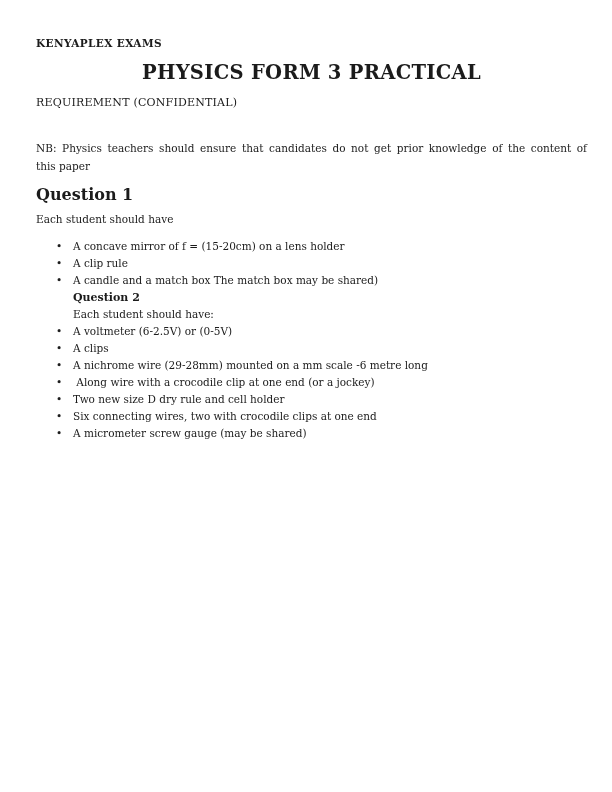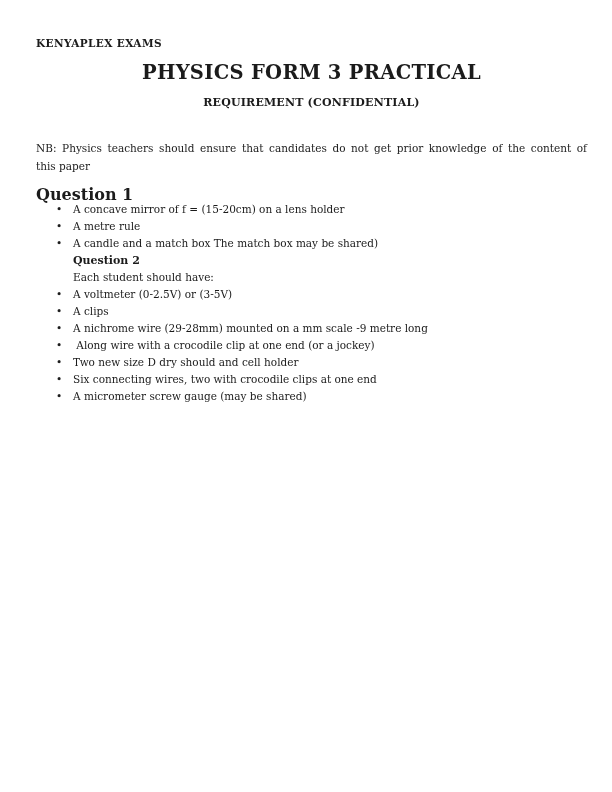--- a/index.html
+++ b/index.html
@@ -26,22 +26,21 @@
   .title {
     margin-top: 14px;
     text-align: center;
     font-weight: bold;
     font-size: 19.5px;
     line-height: 20px;
     letter-spacing: 0.3px;
   }
   .subtitle {
     margin-top: 14px;
-    text-align: center;
-    font-weight: bold;
+    font-weight: normal;
     font-size: 11px;
     line-height: 11px;
     letter-spacing: 0.2px;
   }
   .nb {
     margin-top: 32px;
     font-size: 10.5px;
     line-height: 17.5px;
   }
   .nb-line1 {
@@ -53,20 +52,21 @@
     font-weight: bold;
     font-size: 16px;
     line-height: 12px;
   }
   .q1-intro {
     margin-top: 12px;
     font-size: 10.5px;
     line-height: 12px;
   }
   .list-block {
+    margin-top: 13px;
     font-size: 10.5px;
     line-height: 17px;
   }
   ul.bullets {
     list-style: none;
     margin: 0;
     padding: 0 0 0 37px;
   }
   ul.bullets li {
     position: relative;
@@ -100,39 +100,40 @@
 
   <div class="subtitle">REQUIREMENT (CONFIDENTIAL)</div>
 
   <div class="nb">
     <div class="nb-line1">NB: Physics teachers should ensure that candidates do not get prior knowledge of the content of</div>
     <div class="nb-line2">this paper</div>
   </div>
 
   <div class="q1-heading">Question 1</div>
 
+  <div class="q1-intro">Each student should have</div>
 
   <div class="list-block">
 
     <ul class="bullets">
       <li>A concave mirror of f = (15-20cm) on a lens holder</li>
-      <li>A metre rule</li>
+      <li>A clip rule</li>
       <li>A candle and a match box The match box may be shared)</li>
     </ul>
 
     <div class="q2-sub">
       <div class="q2-heading">Question 2</div>
       <div class="q2-intro">Each student should have:</div>
     </div>
 
     <ul class="bullets">
-      <li>A voltmeter (0-2.5V) or (3-5V)</li>
+      <li>A voltmeter (6-2.5V) or (0-5V)</li>
       <li>A clips</li>
-      <li>A nichrome wire (29-28mm) mounted on a mm scale -9 metre long</li>
+      <li>A nichrome wire (29-28mm) mounted on a mm scale -6 metre long</li>
       <li> Along wire with a crocodile clip at one end (or a jockey)</li>
-      <li>Two new size D dry should and cell holder</li>
+      <li>Two new size D dry rule and cell holder</li>
       <li>Six connecting wires, two with crocodile clips at one end</li>
       <li>A micrometer screw gauge (may be shared)</li>
     </ul>
 
   </div>
 
 </div>
 
 </body></html>

